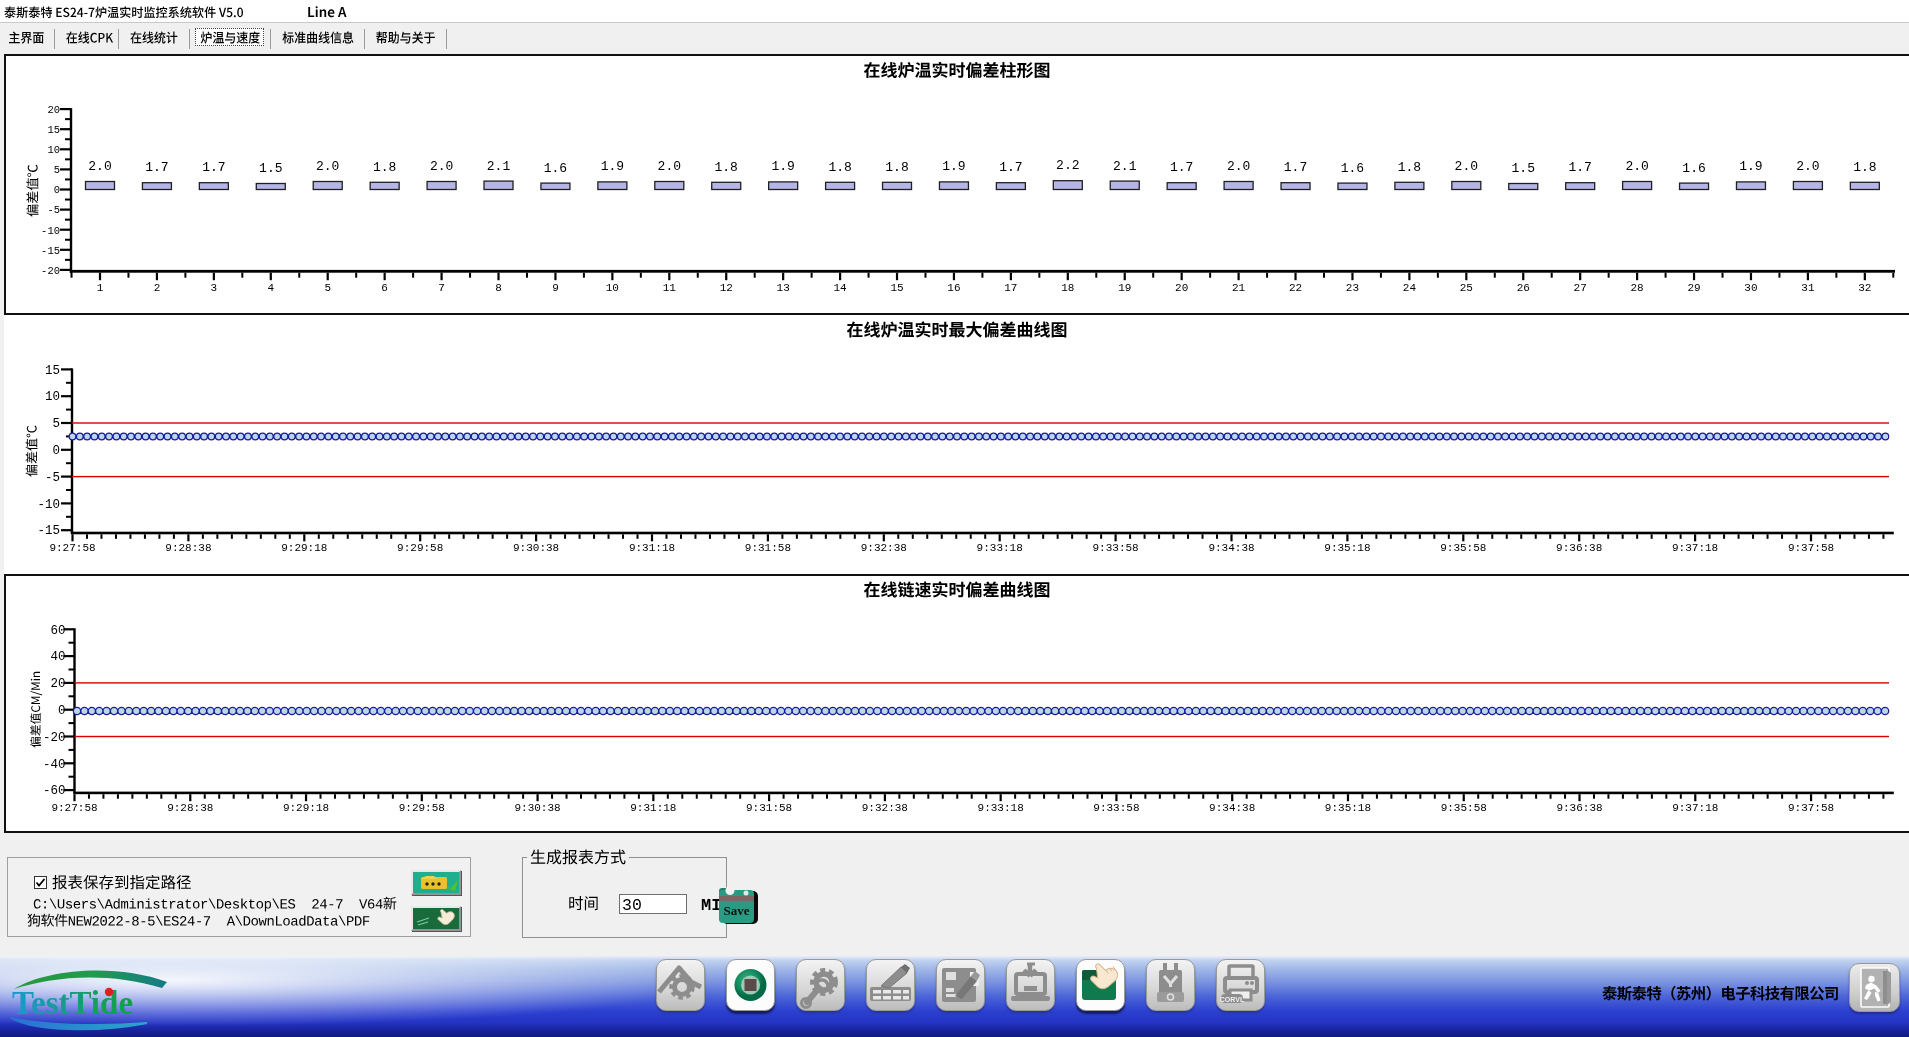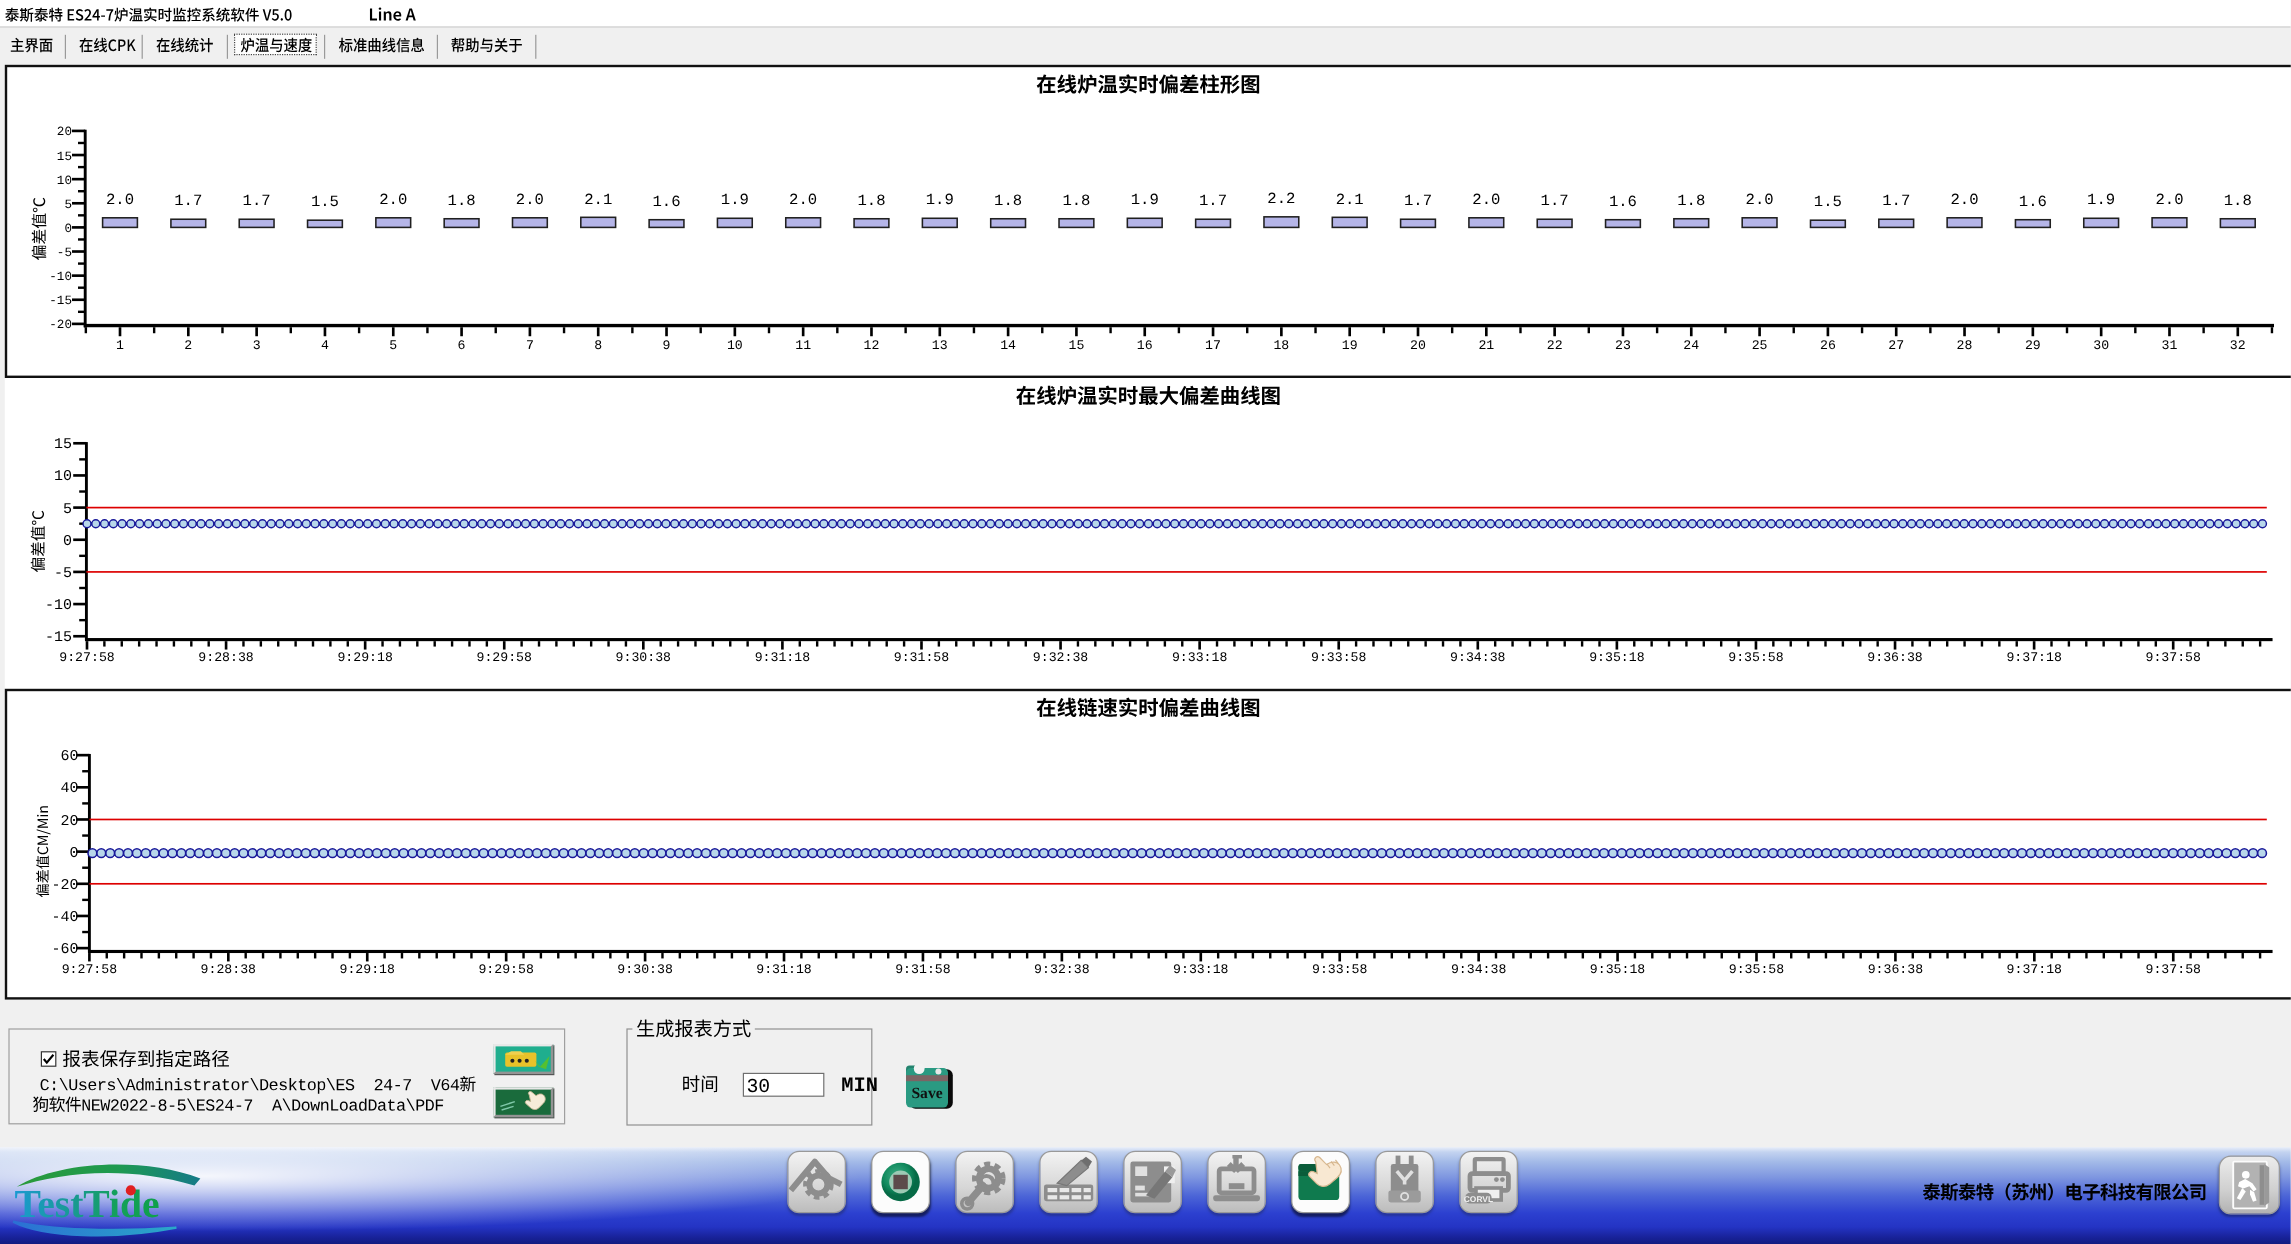--- a/index.html
+++ b/index.html
@@ -572,21 +572,21 @@
       <g transform="rotate(-18 33 10)">
         <path d="M30 3 c-1.2-1.8 1.4-3.4 2.6-1.6 l2.6 4.2 c2.8-1.2 5.6-.2 6.4 2 c.8 2.4-.2 4.6-2.8 6 l-4.4 2.2 c-2.8 1.4-5.4.2-6.6-2 l-2.6-4.4 c-1-1.8 1-3.2 2.6-2 l1.6 1.4 z" fill="#f6ecd8" stroke="#c8b894" stroke-width=".7"></path>
       </g>
     </svg>
   </div>
 <div class="abs" style="left:522px;top:857px;width:205px;height:81px;border:1px solid #909090"></div>
 <div class="abs" style="left:527px;top:849px;width:102px;height:16px;background:#f0f0f0"></div>
 <div class="abs" style="left:619px;top:894px;width:68px;height:20px;background:#fff;border:1px solid #6e6e6e"></div>
 <div class="abs mono" style="left:622px;top:896px;font-size:16.5px;color:#000">30</div>
 <div class="abs mono" style="left:701px;top:896px;font-size:17px;font-weight:bold;color:#000">MIN</div>
-<div class="abs" style="left:755px;top:884px;width:40px;height:41px">
+<div class="abs" style="left:719px;top:884px;width:40px;height:41px">
 <svg width="40" height="41" viewBox="0 0 40 41">
       <rect x="3" y="7" width="36" height="33" rx="5" fill="#0a0a0a"></rect>
       <rect x="0" y="4" width="15" height="10" rx="3" fill="#24836e"></rect>
       <rect x="0" y="6" width="35" height="33" rx="4" fill="#2a9a82"></rect>
       <circle cx="11" cy="6.5" r="4.5" fill="#f2f2f2"></circle>
       <circle cx="27" cy="9" r="2.5" fill="#e8e8e8"></circle>
       <rect x="0" y="12" width="35" height="5" fill="#7c6464"></rect>
       <text x="17.5" y="31" text-anchor="middle" font-family="Liberation Serif" font-weight="bold" font-size="13" fill="#101010">Save</text>
     </svg>
   </div>

